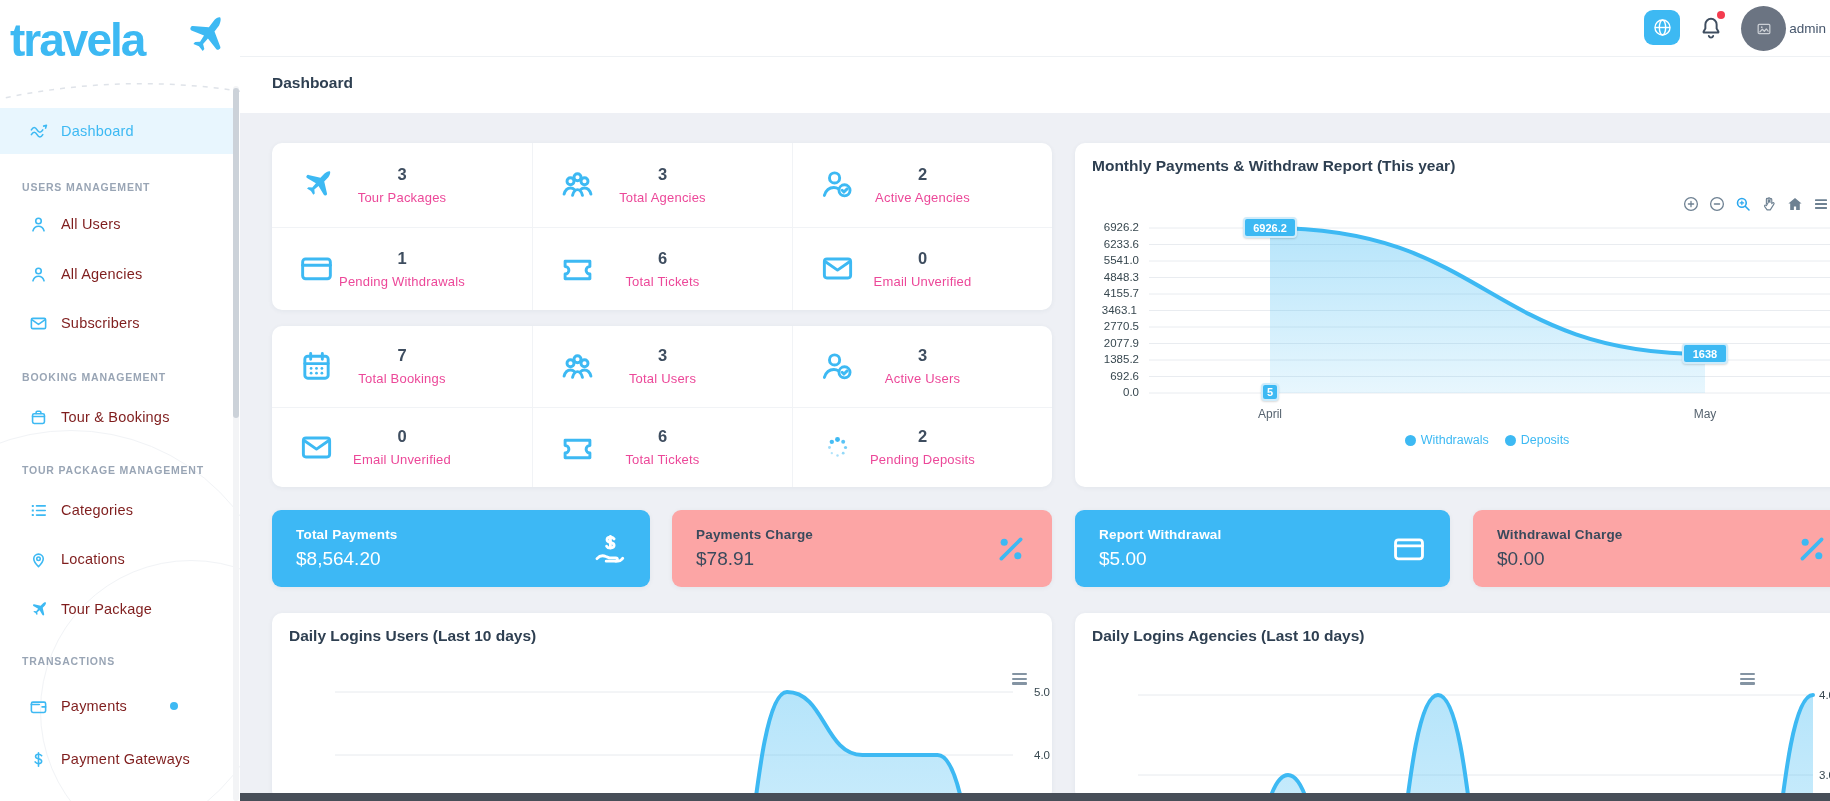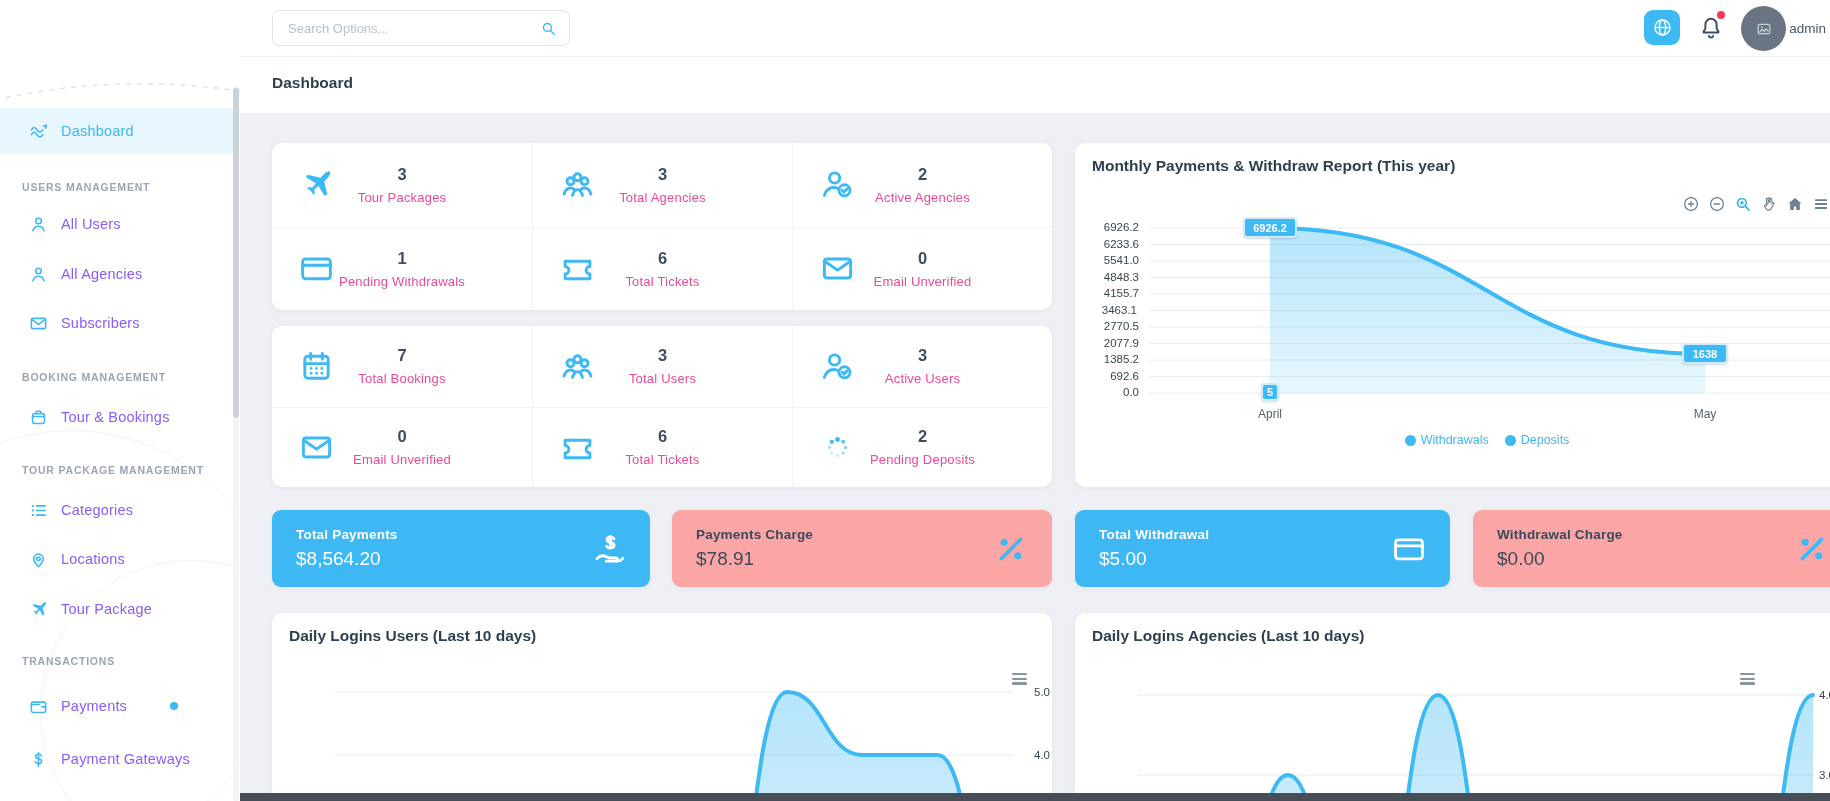--- a/index.html
+++ b/index.html
@@ -7,21 +7,21 @@
        font-family:"Liberation Sans",sans-serif;-webkit-font-smoothing:antialiased}
   
   .sidebar{position:absolute;left:0;top:0;width:240px;height:801px;background:#fff;z-index:30;overflow:hidden}
   .deco{position:absolute;border:1px solid #f1f3f6;border-radius:50%;pointer-events:none}
   .logo{position:absolute;left:10px;top:10px;width:225px;height:62px;color:#3db9f3;cursor:pointer}
   .logo .ltxt{font-size:46px;font-weight:800;letter-spacing:-2px;line-height:60px}
   .logo .plane{position:absolute;right:2px;top:4px;width:56px;height:46px;transform:rotate(-8deg)}
   .dash-arc{position:absolute;left:0;top:78px;width:240px;height:26px}
   .navitem{position:absolute;left:0;width:234px;height:40px;display:flex;align-items:center;cursor:pointer}
   .navitem .icn{width:19px;height:19px;margin-left:29px;color:#3db9f3;flex:none}
-  .navitem .lbl{margin-left:13px;font-size:14.5px;font-weight:500;color:#8b5cf6;letter-spacing:.2px}
+  .navitem .lbl{margin-left:13px;font-size:14.5px;font-weight:500;color:#7f1d1d;letter-spacing:.2px}
   .navitem.active{background:#e8f6fe;height:46px}
   .navitem.active .lbl{color:#3db9f3}
   .navhead{position:absolute;left:22px;font-size:10.5px;font-weight:700;color:#99a5b5;letter-spacing:.8px}
   .navdot{width:8px;height:8px;border-radius:50%;background:#3db9f3;position:absolute;right:56px}
   .sb-track{position:absolute;right:1px;top:86px;width:6px;height:715px;background:#f3f4f6;border-radius:3px}
   .sb-thumb{position:absolute;right:1px;top:88px;width:6px;height:330px;background:#ccd2d9;border-radius:3px;cursor:pointer}
   
   .topbar{position:absolute;left:240px;top:0;width:1590px;height:56px;background:#fff;border-bottom:1px solid #eef1f4;z-index:20}
   .search{position:absolute;left:32px;top:10px;width:296px;height:34px;border:1px solid #e2e6ea;border-radius:7px;background:#fff;display:flex;align-items:center}
   .search input{border:0;outline:0;flex:1;margin-left:13px;font-size:13px;color:#56677a;font-family:"Liberation Sans",sans-serif}
@@ -74,20 +74,26 @@
   .burger div{height:2.4px;background:#8494a3;margin-bottom:2.2px;border-radius:1px}
   .hscroll{position:absolute;left:240px;top:793px;width:1590px;height:8px;background:#474e58;z-index:40;cursor:pointer}
   .chartsvg{position:absolute;left:0;top:0}
 </style>
 </head>
 <body>
 
 <div class="sidebar">
   <div class="deco" style="width:420px;height:420px;left:-140px;top:430px"></div>
   <div class="deco" style="width:300px;height:300px;left:40px;top:560px"></div>
+  <div class="logo">
+    <span class="ltxt"><span>travel</span><span>a</span></span>
+    <span class="plane"><svg xmlns="http://www.w3.org/2000/svg" viewBox="0 0 24 24" fill="currentColor" style="width:100%;height:100%">
+          <path d="M21.3 3c-1-.4-2.6.3-3.8 1.5l-2.8 2.8-8.2-1.9c-.5-.1-1 .1-1.2.6l-.2.4c-.2.4 0 .9.4 1.2l6.1 3.6-2.5 2.9-2.6-.3-1 1 2.7 1.6 1.6 2.7 1-1-.3-2.6 2.9-2.5 3.6 6.1c.3.4.8.6 1.2.4l.4-.2c.5-.2.7-.7.6-1.2l-1.9-8.2 2.8-2.8C21 5.6 21.7 4 21.3 3z"></path>
+        </svg></span>
+  </div>
   <svg class="dash-arc" viewBox="0 0 240 26">
     <path d="M-5 22 Q120 -6 245 14" fill="none" stroke="#dfe3e9" stroke-width="1.5" stroke-dasharray="5 6"></path>
   </svg>
 
   <div class="navitem active" style="top:108px">
     <span class="icn"><svg xmlns="http://www.w3.org/2000/svg" viewBox="0 0 24 24" fill="none" stroke="currentColor" stroke-width="2" stroke-linecap="round" stroke-linejoin="round" style="width:100%;height:100%">
           <path d="M3 10c2.4-4 4.8-4 7.2 0s4.8 4 7.2 0"></path>
           <path d="M3 16c2.4-4 4.8-4 7.2 0s4.8 4 7.2 0"></path>
           <path d="M18.5 5.2l3.5-1-1 3.5"></path>
         </svg></span>
@@ -169,27 +175,20 @@
           <path d="M16 7.2c-.9-1.2-2.3-1.9-4-1.9-2.2 0-3.7 1.1-3.7 2.8 0 1.9 1.7 2.5 3.7 3 2.2.5 4 1.2 4 3.1 0 1.8-1.7 3-4 3-1.9 0-3.4-.8-4.2-2.1"></path>
         </svg></span>
     <span class="lbl">Payment Gateways</span>
   </div>
 
   <div class="sb-track"></div>
   <div class="sb-thumb"></div>
 </div>
 
 <div class="topbar">
-  <div class="search">
-    <input type="text" placeholder="Search Options..." style="">
-    <span class="icn"><svg xmlns="http://www.w3.org/2000/svg" viewBox="0 0 24 24" fill="none" stroke="currentColor" stroke-width="2" stroke-linecap="round" stroke-linejoin="round" style="width:100%;height:100%">
-          <circle cx="10.5" cy="10.5" r="5.6"></circle>
-          <path d="M14.8 14.8L20 20"></path>
-        </svg></span>
-  </div>
   <div class="tb-globe">
     <span style="width:21px;height:21px;display:block"><svg xmlns="http://www.w3.org/2000/svg" viewBox="0 0 24 24" fill="none" stroke="currentColor" stroke-width="1.6" style="width:100%;height:100%">
           <circle cx="12" cy="12" r="8.6"></circle>
           <ellipse cx="12" cy="12" rx="3.6" ry="8.6"></ellipse>
           <path d="M3.5 12h17"></path>
         </svg></span>
   </div>
   <div class="tb-bell">
     <span style="width:26px;height:27px;display:block"><svg xmlns="http://www.w3.org/2000/svg" viewBox="0 0 24 24" fill="none" stroke="currentColor" stroke-width="1.8" stroke-linecap="round" stroke-linejoin="round" style="width:100%;height:100%">
           <path d="M12 4a5.2 5.2 0 00-5.2 5.2V13l-1.6 2.6c-.3.5 0 1.1.6 1.1h12.4c.6 0 .9-.6.6-1.1L17.2 13V9.2A5.2 5.2 0 0012 4z"></path>
@@ -465,21 +464,21 @@
        <div class="v">$78.91</div>
     </div>
   <span class="icn"><svg xmlns="http://www.w3.org/2000/svg" viewBox="0 0 24 24" style="width:100%;height:100%">
         <path d="M18.8 5.2L5.2 18.8" stroke="currentColor" stroke-width="2.6" stroke-linecap="round"></path>
         <circle cx="7.2" cy="7.2" r="2.5" fill="currentColor"></circle>
         <circle cx="16.8" cy="16.8" r="2.5" fill="currentColor"></circle>
       </svg></span>
 </div>
 <div class="sumcard blue" style="left:1075px;top:510px;width:375px">
   <div>
-      <div class="t">Total Withdrawal</div>
+      <div class="t">Report Withdrawal</div>
        <div class="v">$5.00</div>
     </div>
   <span class="icn"><svg xmlns="http://www.w3.org/2000/svg" viewBox="0 0 24 24" fill="none" stroke="currentColor" stroke-width="2" stroke-linecap="round" stroke-linejoin="round" style="width:100%;height:100%">
         <rect x="2.5" y="5.5" width="19" height="13.5" rx="2"></rect>
         <path d="M2.5 9.8h19"></path>
       </svg></span>
 </div>
 <div class="sumcard white" style="left:1473px;top:510px;width:380px">
   <div>
       <div class="t">Withdrawal Charge</div>

